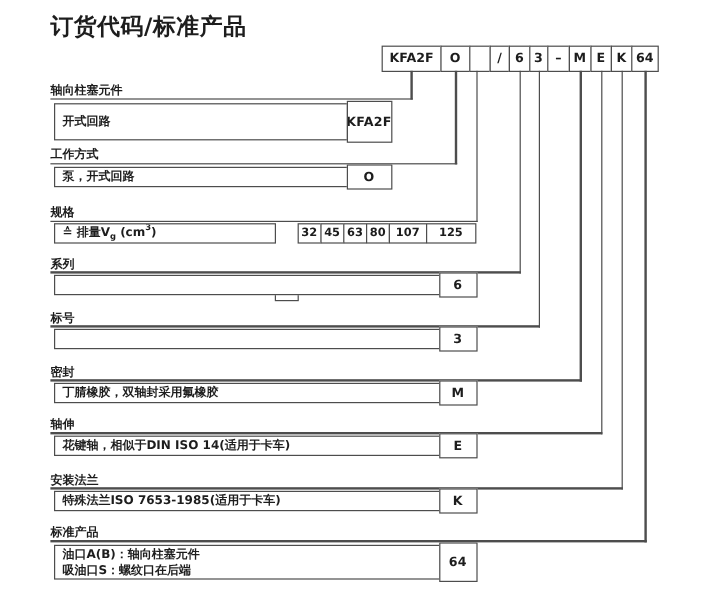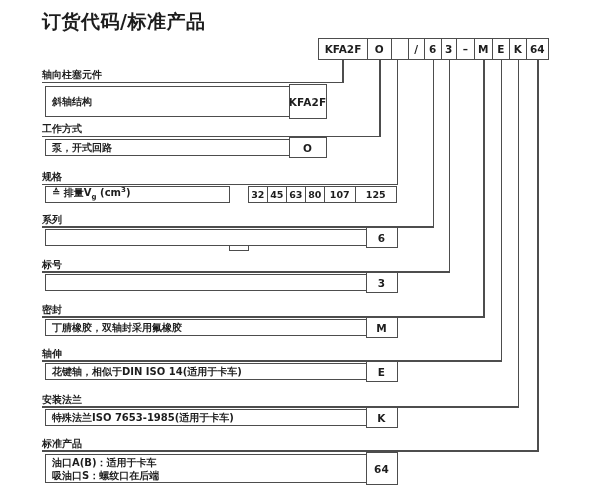--- a/index.html
+++ b/index.html
@@ -79,21 +79,21 @@
   <div class="sec-header" style="left:42px;top:122px;">工作方式</div>
   <div class="sec-header" style="left:42px;top:170px;">规格</div>
   <div class="sec-header" style="left:42px;top:212.5px;">系列</div>
   <div class="sec-header" style="left:42px;top:257.5px;">标号</div>
   <div class="sec-header" style="left:42px;top:302.5px;">密封</div>
   <div class="sec-header" style="left:42px;top:346.5px;">轴伸</div>
   <div class="sec-header" style="left:42px;top:392.5px;">安装法兰</div>
   <div class="sec-header" style="left:42px;top:436.5px;">标准产品</div>
 
   <div class="cell desc" style="left:45px;top:86px;width:245px;height:31px;">
-    <div>斜轴结构</div>
+    <div>开式回路</div>
   </div>
   <div class="cell code" style="left:288.5px;top:84px;width:38px;height:35px;">KFA2F</div>
 
   <div class="cell desc" style="left:45px;top:139px;width:260px;height:17px;">
     <div>泵，开式回路</div>
   </div>
   <div class="cell code" style="left:288.5px;top:137px;width:38px;height:21px;">O</div>
 
   <div class="cell desc" style="left:45px;top:186px;width:185px;height:17px;justify-content:center;">
     <div><span>≙  排量V</span><sub class="sm">g</sub><span> (cm</span><sup class="sm">3</sup><span>)</span></div>
@@ -123,18 +123,18 @@
     <div>花键轴，相似于DIN ISO 14(适用于卡车)</div>
   </div>
   <div class="cell code" style="left:365.5px;top:361px;width:32px;height:21px;">E</div>
 
   <div class="cell desc" style="left:45px;top:409px;width:322px;height:17px;">
     <div>特殊法兰ISO 7653-1985(适用于卡车)</div>
   </div>
   <div class="cell code" style="left:365.5px;top:407px;width:32px;height:21px;">K</div>
 
   <div class="cell desc" style="left:45px;top:454px;width:322px;height:29px;">
-    <div>油口A(B)：适用于卡车</div>
+    <div>油口A(B)：轴向柱塞元件</div>
     <div>吸油口S：螺纹口在后端</div>
   </div>
   <div class="cell code" style="left:365.5px;top:452px;width:32px;height:33px;">64</div>
 
 </div>
 
 </body></html>

